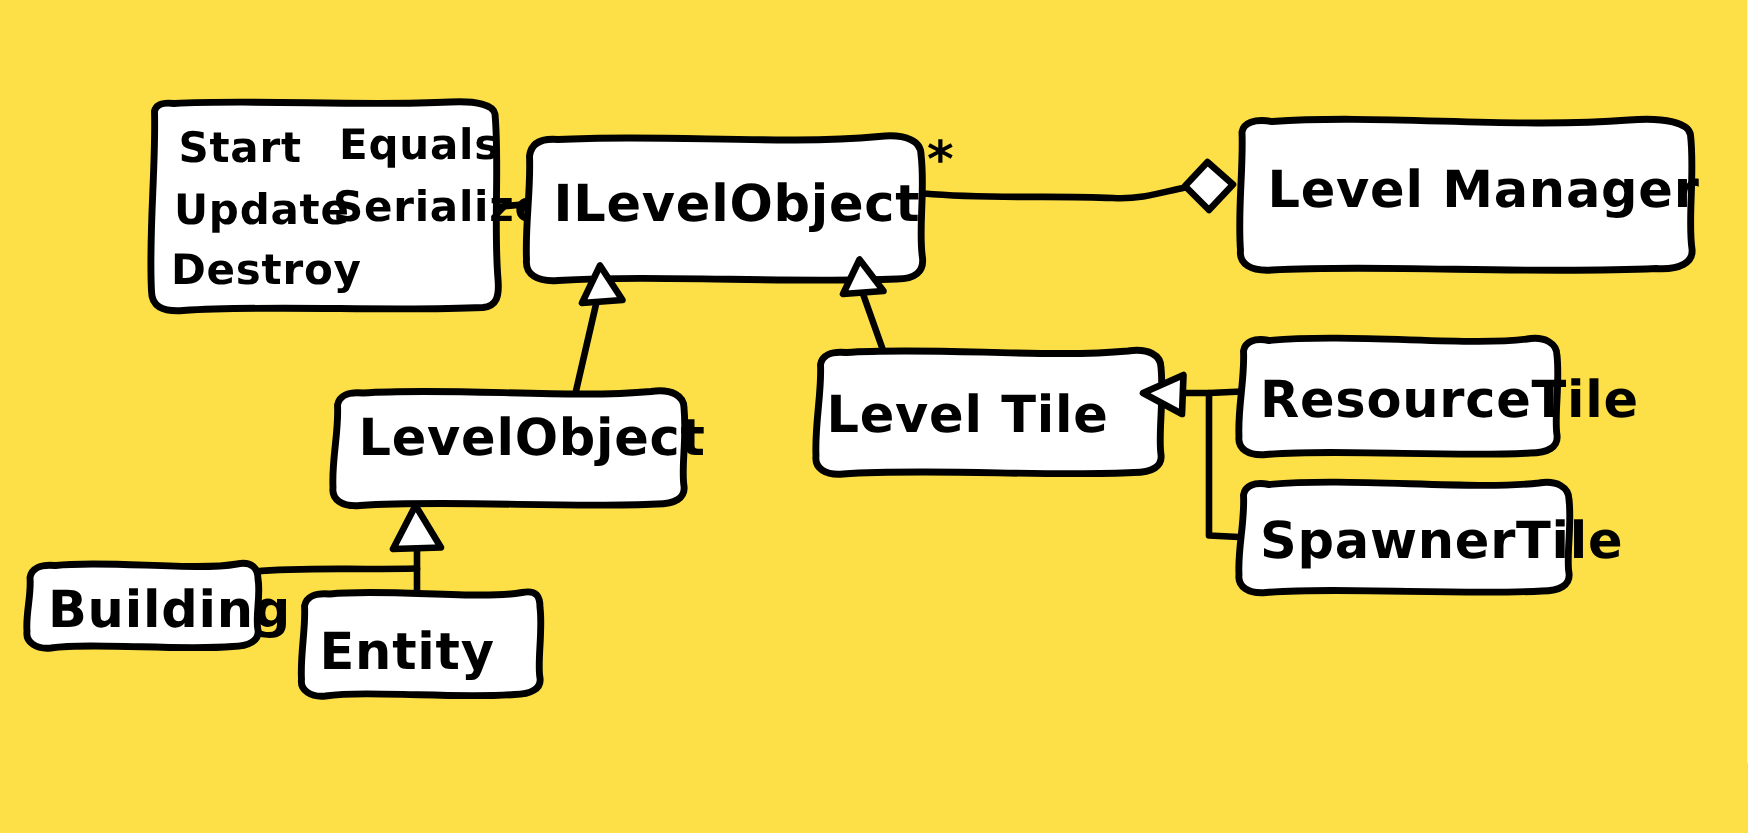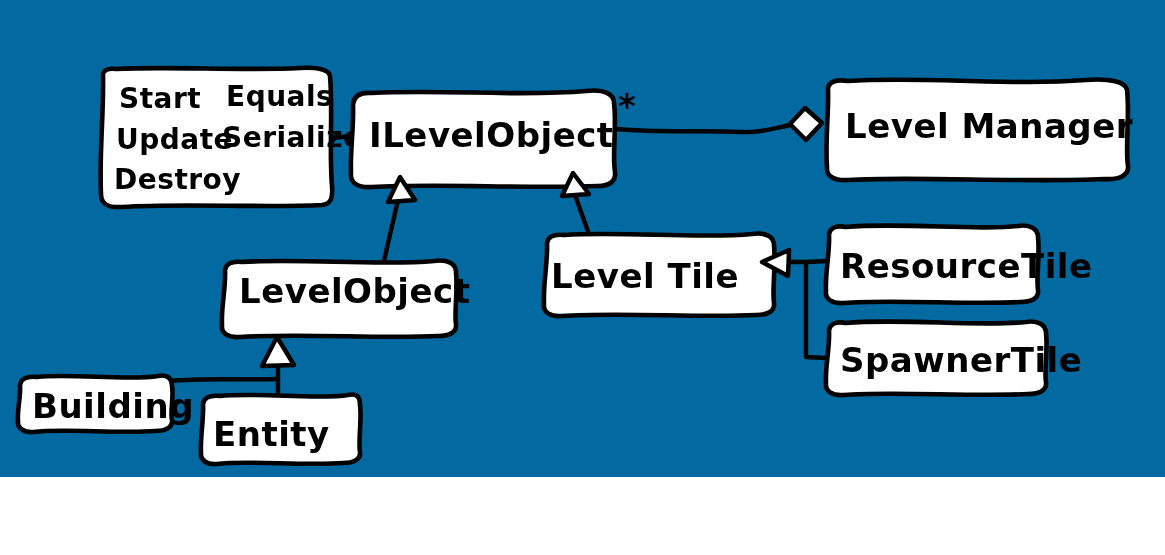--- a/index.html
+++ b/index.html
@@ -3,22 +3,22 @@
 <meta charset="utf-8">
 <style>
   html, body {
     margin: 0;
     padding: 0;
     background: #ffffff;
   }
   #canvas-wrap {
     position: relative;
     width: 1165px;
-    height: 477px;
-    background: #0369a1;
+    height: 555px;
+    background: #fde047;
     overflow: hidden;
   }
   svg#diagram {
     position: absolute;
     top: 0;
     left: 0;
     width: 1165px;
     height: 555px;
   }
   .box-shape {

